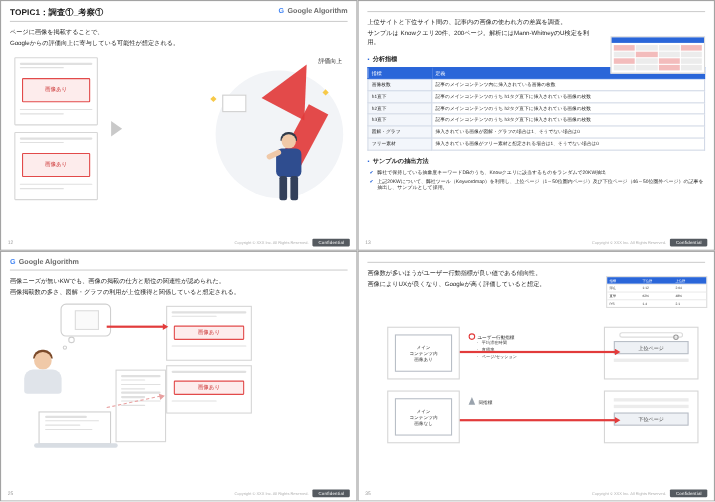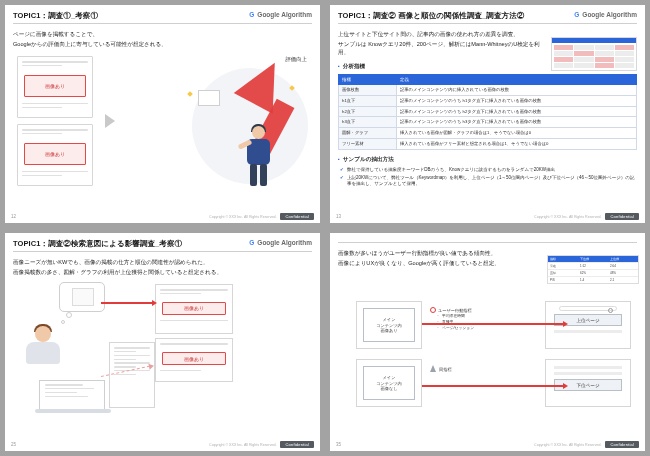--- a/index.html
+++ b/index.html
@@ -14,21 +14,21 @@
     width: 650px; height: 456px;
     display: grid;
     grid-template-columns: 325px 325px;
     grid-template-rows: 228px 228px;
     background: #ffffff;
   }
   .slide {
     position: relative;
     width: 325px; height: 228px;
     background: #ffffff;
-    border: 5px solid #a3a3a3;
+    border: 1px solid #a3a3a3;
     overflow: hidden;
   }
   .slide-inner {
     position: absolute;
     left: 0; top: 0; right: 0; bottom: 0;
     padding: 6px 8px 0 8px;
   }
   .slide-head {
     display: flex; align-items: flex-start; justify-content: space-between;
   }
@@ -289,27 +289,20 @@
       <span class="pageno">12</span>
       <span class="foot-right">
         <span class="copyright">Copyright © XXX Inc. All Rights Reserved.</span>
         <span class="confidential">Confidential</span>
       </span>
     </div>
   </div>
 
   <div class="slide">
     <div class="slide-inner">
-      <div class="slide-head">
-        <div class="slide-title">TOPIC1：調査② 画像と順位の関係性調査_調査方法②</div>
-        <div class="brand">
-          <span class="g">G</span>
-          <span>Google Algorithm</span>
-        </div>
-      </div>
       <div class="rule"></div>
 
       <div class="body-text" style="width:210px;">
         <div>上位サイトと下位サイト間の、記事内の画像の使われ方の差異を調査。</div>
         <div>サンプルは Knowクエリ20件、200ページ。解析にはMann-WhitneyのU検定を利用。</div>
       </div>
 
       <div class="s2-thumb">
         <div class="bar"></div>
         <div class="grid">
@@ -381,21 +374,20 @@
       <span class="foot-right">
         <span class="copyright">Copyright © XXX Inc. All Rights Reserved.</span>
         <span class="confidential">Confidential</span>
       </span>
     </div>
   </div>
 
   <div class="slide">
     <div class="slide-inner">
       <div class="slide-head">
-        <div class="slide-title">TOPIC1：調査②検索意図による影響調査_考察①</div>
         <div class="brand">
           <span class="g">G</span>
           <span>Google Algorithm</span>
         </div>
       </div>
       <div class="rule"></div>
 
       <div class="body-text">
         <div>画像ニーズが無いKWでも、画像の掲載の仕方と順位の関連性が認められた。</div>
         <div>画像掲載数の多さ、図解・グラフの利用が上位獲得と関係していると想定される。</div>

